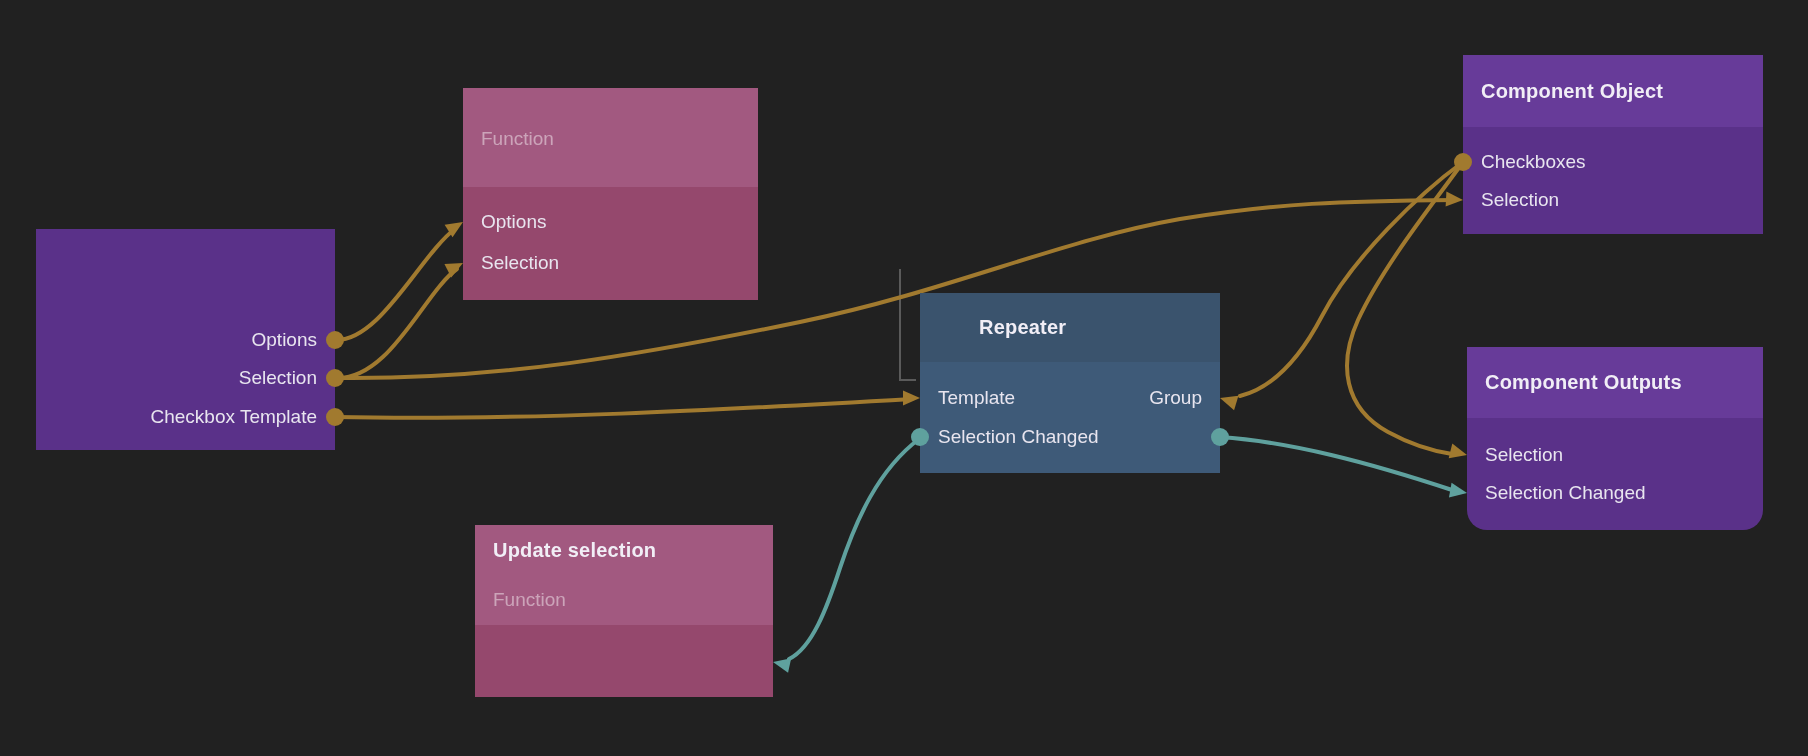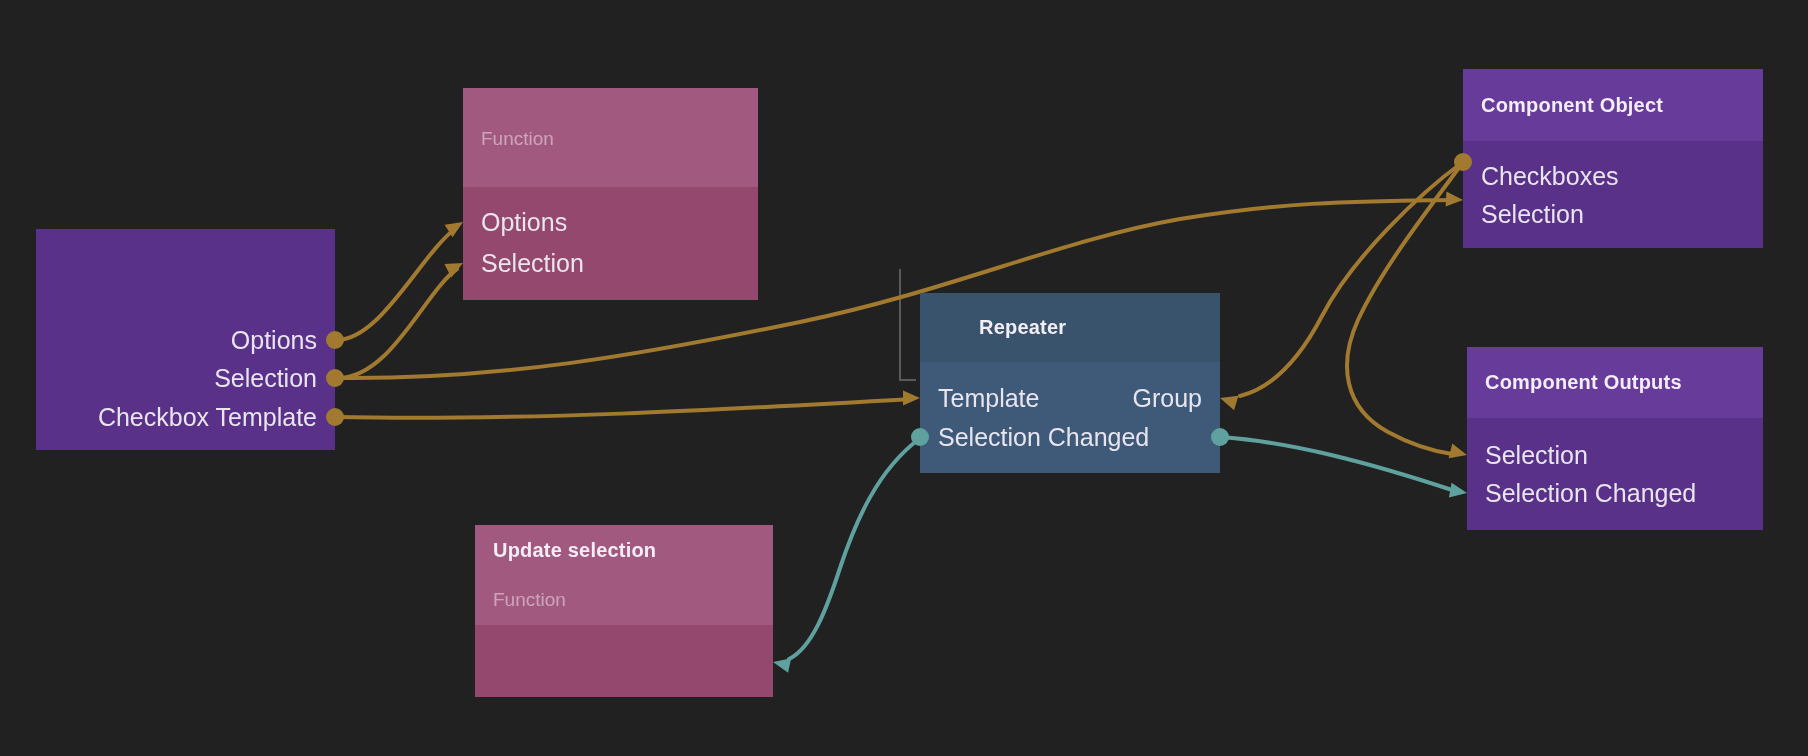--- a/index.html
+++ b/index.html
@@ -22,21 +22,21 @@
   }
   .node-title{
     font-size:20px;font-weight:600;letter-spacing:.2px;
     white-space:nowrap;
   }
   .node-subtitle{
     font-size:19px;font-weight:400;margin-top:3px;white-space:nowrap;
   }
   .port{
     position:absolute;left:0;right:0;height:26px;line-height:26px;
-    padding:0 18px;box-sizing:border-box;font-size:25px;
+    padding:0 18px;box-sizing:border-box;font-size:19px;
     white-space:nowrap;
   }
   .port.align-right{text-align:right;}
   .port.align-left{text-align:left;}
 </style>
 </head>
 <body style="background: rgb(33, 33, 33);">
 
 <div id="canvas">
   <svg id="wire-layer" class="layer" width="1808" height="756">
@@ -64,28 +64,28 @@
         <div class="port align-left" style="top: 162px; color: rgb(232, 229, 239);">Selection</div>
       </div>
       <div class="node" style="left: 920px; top: 293px; width: 300px; height: 180px; background: rgb(62, 90, 120);">
         <div class="node-header" style="height: 69px; background: rgb(58, 83, 109);">
           <div class="node-title" style="color: rgb(241, 238, 246); margin-left: 41px;">Repeater</div>
         </div>
         <div class="port align-left" style="top: 92px; color: rgb(232, 229, 239);">Template</div>
         <div class="port align-left" style="top: 131px; color: rgb(232, 229, 239);">Selection Changed</div>
         <div class="port align-right" style="top: 92px; color: rgb(232, 229, 239);">Group</div>
       </div>
-      <div class="node" style="left: 1463px; top: 69px; width: 300px; height: 179px; background: rgb(90, 49, 137);">
+      <div class="node" style="left: 1463px; top: 55px; width: 300px; height: 179px; background: rgb(90, 49, 137);">
         <div class="node-header" style="height: 72px; background: rgb(103, 59, 153);">
           <div class="node-title" style="color: rgb(241, 238, 246);">Component Object</div>
         </div>
         <div class="port align-left" style="top: 94px; color: rgb(232, 229, 239);">Checkboxes</div>
         <div class="port align-left" style="top: 132px; color: rgb(232, 229, 239);">Selection</div>
       </div>
-      <div class="node" style="left: 1467px; top: 347px; width: 296px; height: 183px; background: rgb(90, 49, 137);">
+      <div class="node" style="left: 1467px; top: 347px; width: 296px; height: 183px; background: rgb(90, 49, 137); border-radius: 20px;">
         <div class="node-header" style="height: 71px; background: rgb(103, 59, 153);">
           <div class="node-title" style="color: rgb(241, 238, 246);">Component Outputs</div>
         </div>
         <div class="port align-left" style="top: 95px; color: rgb(232, 229, 239);">Selection</div>
         <div class="port align-left" style="top: 133px; color: rgb(232, 229, 239);">Selection Changed</div>
       </div>
       <div class="node" style="left: 475px; top: 525px; width: 298px; height: 172px; background: rgb(149, 72, 109);">
         <div class="node-header" style="height: 100px; background: rgb(162, 89, 128); gap: 24px;">
           <div class="node-title" style="color: rgb(241, 238, 246);">Update selection</div>
           <div class="node-subtitle" style="color: rgba(255, 255, 255, 0.45);">Function</div>

